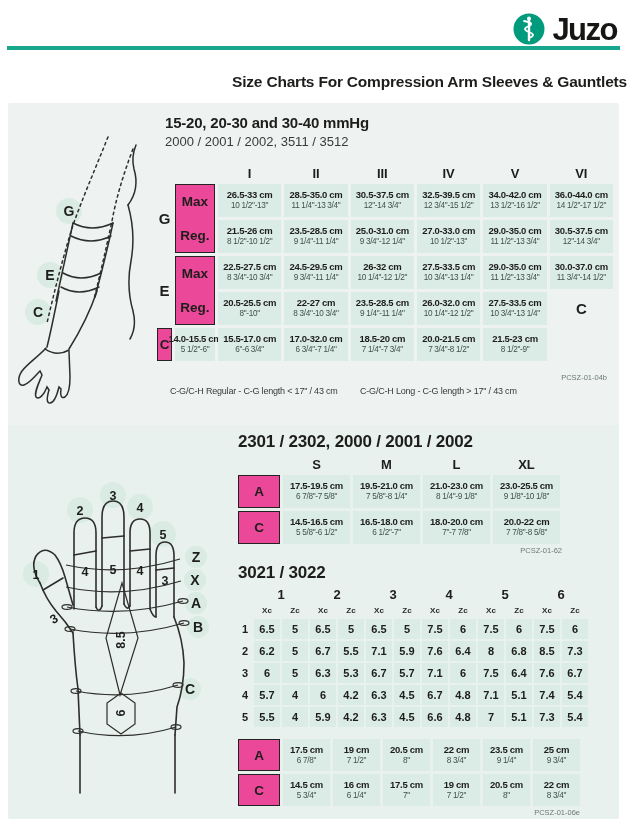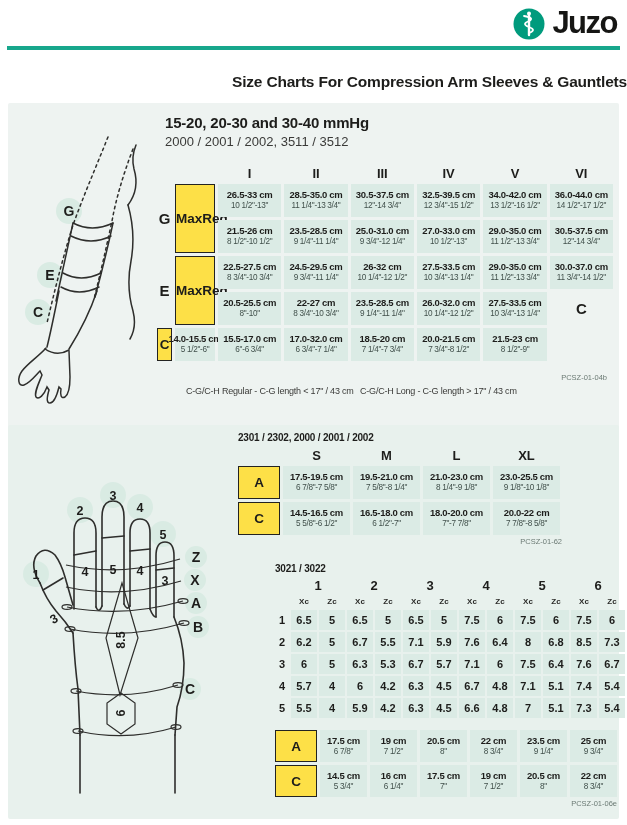--- a/index.html
+++ b/index.html
@@ -1,61 +1,61 @@
 <!DOCTYPE html>
 <html><head>
 <meta charset="utf-8">
 <style>
   * { margin:0; padding:0; box-sizing:border-box; }
   html,body { background:#ffffff; }
   body { width:627px; height:825px; font-family:"Liberation Sans", sans-serif; color:#1d1d1b; position:relative; overflow:hidden; }
   .page { position:relative; width:627px; height:825px; background:#fff; }
 
   
-  .logo-row { position:absolute; top:5px; right:10px; display:flex; align-items:flex-end; gap:6px; }
+  .logo-row { position:absolute; top:12px; right:10px; display:flex; align-items:flex-start; gap:6px; }
   .brand { font-size:31px; font-weight:bold; letter-spacing:-1.5px; color:#161614; }
   .rule { position:absolute; top:46px; left:7px; width:613px; height:4px; background:#17a78c; }
   .page-title { position:absolute; top:73px; left:0; width:627px; text-align:right; font-size:15.5px; font-weight:bold; letter-spacing:-0.2px; }
 
   
   .panel { position:absolute; left:8px; width:611px; border-radius:2px; }
   .panel-arm  { top:103px; height:391px; background:#eef3f1; }
   .panel-hand { top:425px; height:394px; background:#e8f1ed; }
 
   .pa-title { position:absolute; left:157px; top:11px; font-size:15px; font-weight:bold; letter-spacing:-0.2px; }
   .pa-sub   { position:absolute; left:157px; top:31px; font-size:13px; color:#3a3a38; }
 
   
   .cell { background:#dbebe5; display:flex; flex-direction:column; align-items:center; justify-content:center; line-height:1.15; padding:11px 0; }
   .cm { font-size:9.5px; font-weight:bold; letter-spacing:-0.3px; white-space:nowrap; }
   .in { font-size:8.2px; color:#41504b; letter-spacing:-0.3px; white-space:nowrap; }
   .colhead { display:flex; align-items:flex-end; justify-content:center; font-weight:bold; font-size:13px; }
-  .labelbox { background:#fde047; border:1.5px solid #232321; display:flex; flex-direction:row; }
+  .labelbox { background:#ec4899; border:1.5px solid #232321; display:flex; flex-direction:column; }
   .labelbox > div { flex:1; display:flex; align-items:center; justify-content:center; font-weight:bold; font-size:13.5px; }
   .grouplet { display:flex; align-items:center; justify-content:center; font-weight:bold; font-size:15px; }
   .rowspan2 { grid-row: span 2; }
   .code { font-size:7.5px; color:#6b7a74;padding-left:28px; }
 
   
   .t-arm { position:absolute; left:149px; top:60px; width:456px; display:grid;
            grid-template-columns:15px 40px repeat(6,1fr);
            grid-template-rows:18px repeat(5,33px); gap:3px; }
   .t-arm .corner { grid-column: span 2; }
   .fn { position:absolute; top:283px; font-size:9px; color:#3a3a38; letter-spacing:-0.2px; }
-  .fn-left { left:162px;margin-left:16px; } .fn-right { left:352px; }
+  .fn-left { left:162px; } .fn-right { left:352px; }
   .code-arm { position:absolute; right:12px; top:270px; }
 
   
   .blk-gaunt { position:absolute; left:230px; top:7px; width:324px; }
-  .blk-title { font-size:10px; font-weight:bold; letter-spacing:-0.2px; }
+  .blk-title { font-size:17px; font-weight:bold; letter-spacing:-0.2px; }
   .t-gaunt { margin-top:3px; display:grid; grid-template-columns:42px repeat(4,67px);
              grid-template-rows:17px repeat(2,33px); gap:3px; }
   .code-line { text-align:right; margin-top:2px; }
 
-  .blk-glove { position:absolute; left:230px; top:138px; width:352px;margin-left:37px; }
+  .blk-glove { position:absolute; left:230px; top:138px; width:352px; }
   .t-glove { margin-top:3px; display:grid; grid-template-columns:14px repeat(12,26px);
              grid-template-rows:16px 13px repeat(5,20px); gap:2px; }
   .t-glove .grp { grid-column: span 2; display:flex; align-items:flex-end; justify-content:center; font-weight:bold; font-size:13px; }
   .t-glove .sub { display:flex; align-items:center; justify-content:center; font-size:8px; font-weight:bold; color:#2c2c2a; }
   .t-glove .rlab { display:flex; align-items:center; justify-content:center; font-weight:bold; font-size:11px; }
   .t-glove .vcell { background:#dbebe5; display:flex; align-items:center; justify-content:center; font-size:11px; font-weight:bold; }
 
   .t-gloveac { margin-top:12px; display:grid; grid-template-columns:42px repeat(6,47px);
                grid-template-rows:repeat(2,32px); gap:3px; width:342px; }
   .w-ac { width:342px; }

